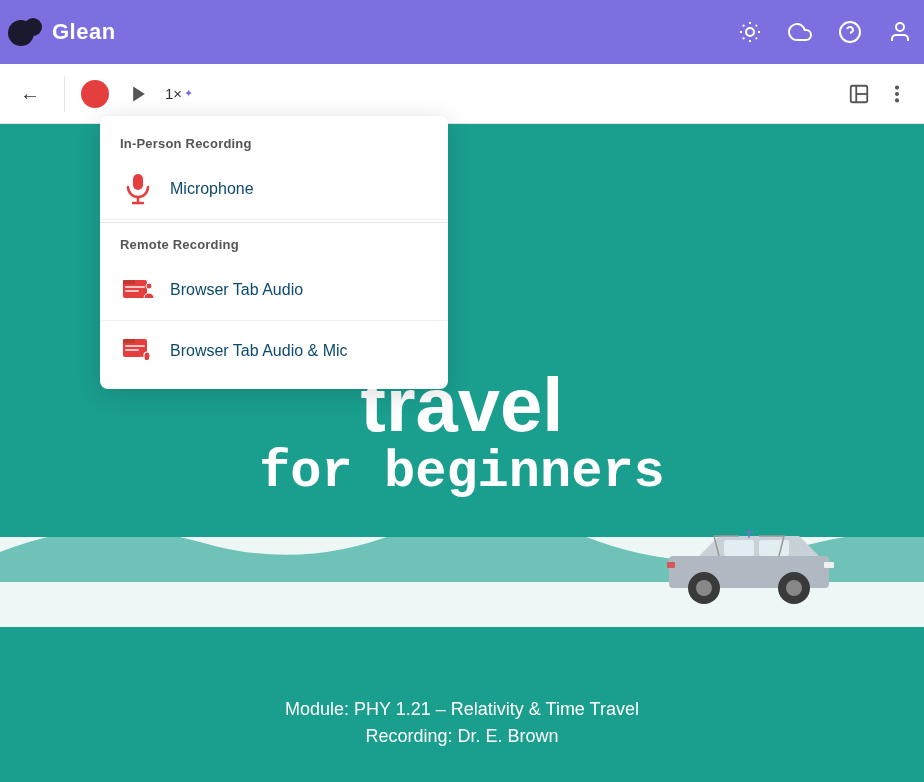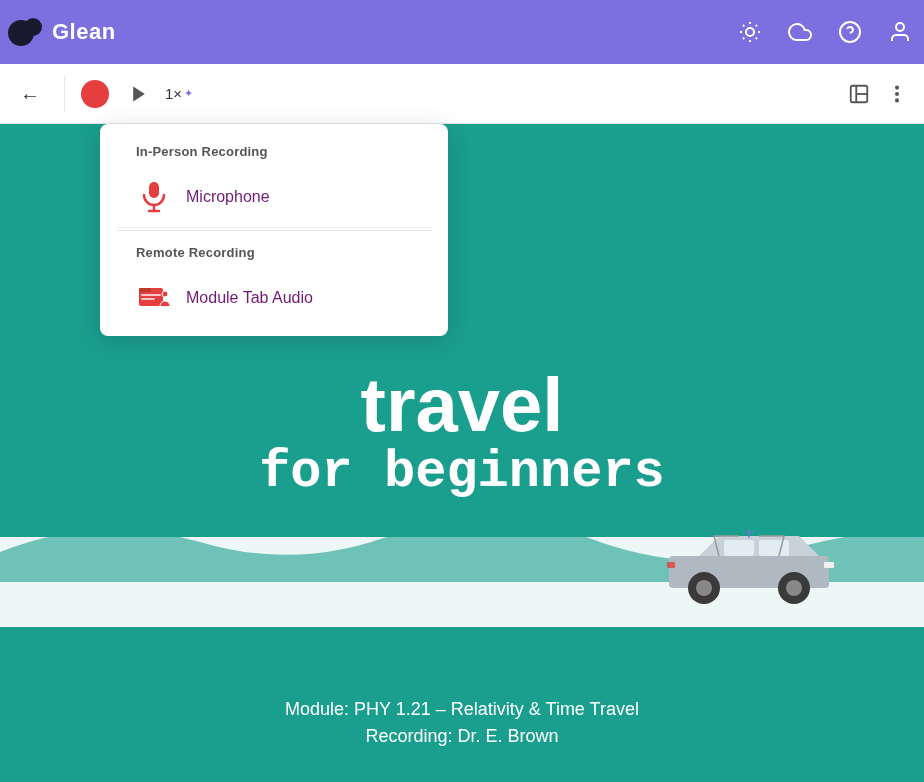--- a/index.html
+++ b/index.html
@@ -121,28 +121,28 @@
       color: #555;
       font-size: 20px;
       cursor: pointer;
       display: flex;
       align-items: center;
     }
 
     
     .dropdown-menu {
       position: absolute;
-      top: 124px;
+      top: 116px;
       left: 100px;
       background: white;
       border-radius: 8px;
       box-shadow: 0 4px 24px rgba(0,0,0,0.15);
       width: 348px;
       z-index: 100;
-      padding: 8px 16px;
+      padding: 8px 0;
     }
     .dropdown-section-label {
       padding: 12px 20px 8px;
       font-size: 13px;
       font-weight: 600;
       color: #555;
       letter-spacing: 0.2px;
     }
     .dropdown-item {
       display: flex;
@@ -151,21 +151,21 @@
       padding: 12px 20px;
       cursor: pointer;
       border-bottom: 1px solid #f0f0f0;
     }
     .dropdown-item:last-child {
       border-bottom: none;
     }
     .dropdown-item-label {
       font-size: 16px;
       font-weight: 500;
-      color: #701a75;
+      color: #0c4a6e;
     }
     .dropdown-icon {
       width: 36px;
       height: 36px;
       display: flex;
       align-items: center;
       justify-content: center;
       flex-shrink: 0;
     }
     .dropdown-divider {
@@ -325,21 +325,37 @@
       <svg width="32" height="28" viewBox="0 0 32 28" fill="none" xmlns="http://www.w3.org/2000/svg">
         <rect x="1" y="4" width="24" height="18" rx="2" fill="#e53e3e"></rect>
         <rect x="1" y="4" width="12" height="4" rx="1" fill="#c0392b"></rect>
         <rect x="3" y="10" width="20" height="2" rx="1" fill="white" opacity="0.7"></rect>
         <rect x="3" y="14" width="14" height="2" rx="1" fill="white" opacity="0.7"></rect>
 
         <circle cx="27" cy="10" r="3" fill="#e53e3e" stroke="white" stroke-width="1"></circle>
         <path d="M22 22c0-2.76 2.24-5 5-5s5 2.24 5 5" fill="#e53e3e" stroke="white" stroke-width="1"></path>
       </svg>
     </div>
-    <span class="dropdown-item-label">Module Tab Audio</span>
+    <span class="dropdown-item-label">Browser Tab Audio</span>
+  </div>
+  <div class="dropdown-item">
+    <div class="dropdown-icon">
+
+      <svg width="32" height="30" viewBox="0 0 32 30" fill="none" xmlns="http://www.w3.org/2000/svg">
+        <rect x="1" y="3" width="24" height="18" rx="2" fill="#e53e3e"></rect>
+        <rect x="1" y="3" width="12" height="4" rx="1" fill="#c0392b"></rect>
+        <rect x="3" y="9" width="20" height="2" rx="1" fill="white" opacity="0.7"></rect>
+        <rect x="3" y="13" width="14" height="2" rx="1" fill="white" opacity="0.7"></rect>
+
+        <rect x="22" y="16" width="6" height="9" rx="3" fill="#e53e3e" stroke="white" stroke-width="1.2"></rect>
+        <path d="M19 21c0 2.76 2.24 4 4.5 4s4.5-1.24 4.5-4" stroke="white" stroke-width="1.2" fill="none" stroke-linecap="round"></path>
+        <line x1="24.5" y1="25" x2="24.5" y2="28" stroke="white" stroke-width="1.2" stroke-linecap="round"></line>
+      </svg>
+    </div>
+    <span class="dropdown-item-label">Browser Tab Audio &amp; Mic</span>
   </div>
 </div>
 
 <div class="content">
   <div class="slide-bg">
 
     <div style="position:relative; z-index:2; text-align:center; margin-top:-40px;">
       <div style="color:white; font-size:76px; font-weight:900; line-height:1.05;">travel</div>
       <div style="color:white; font-size:52px; font-weight:900; line-height:1.1;font-family:Liberation Mono, monospace;">for beginners</div>
     </div>

